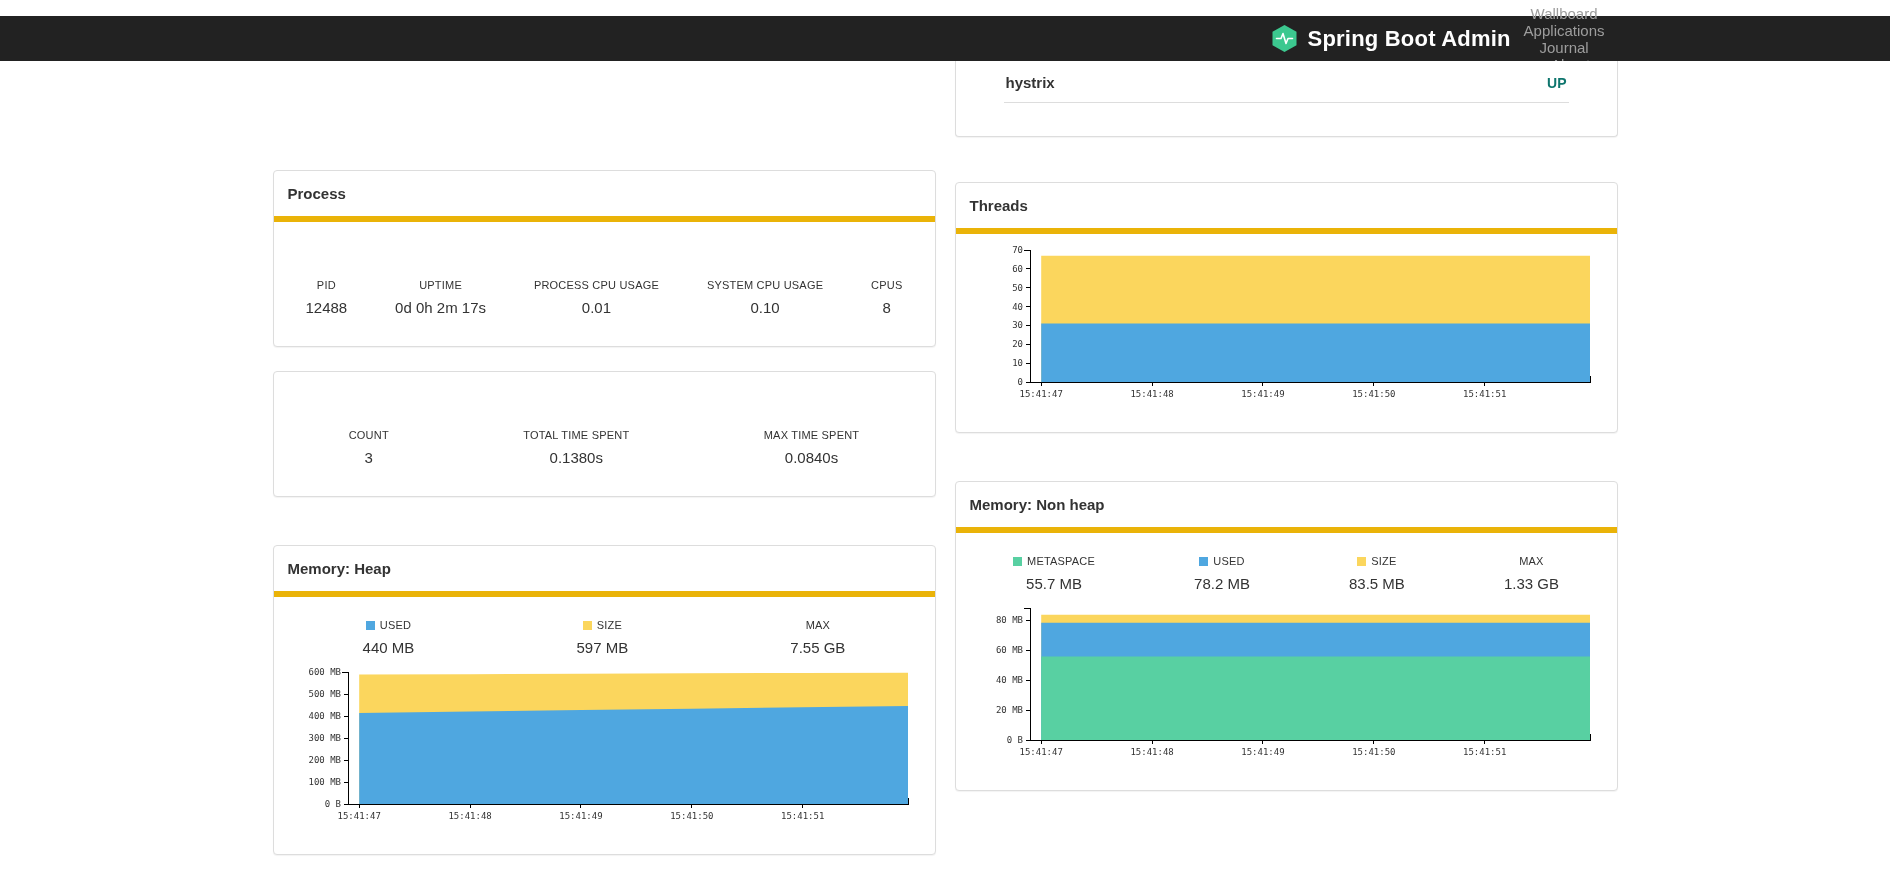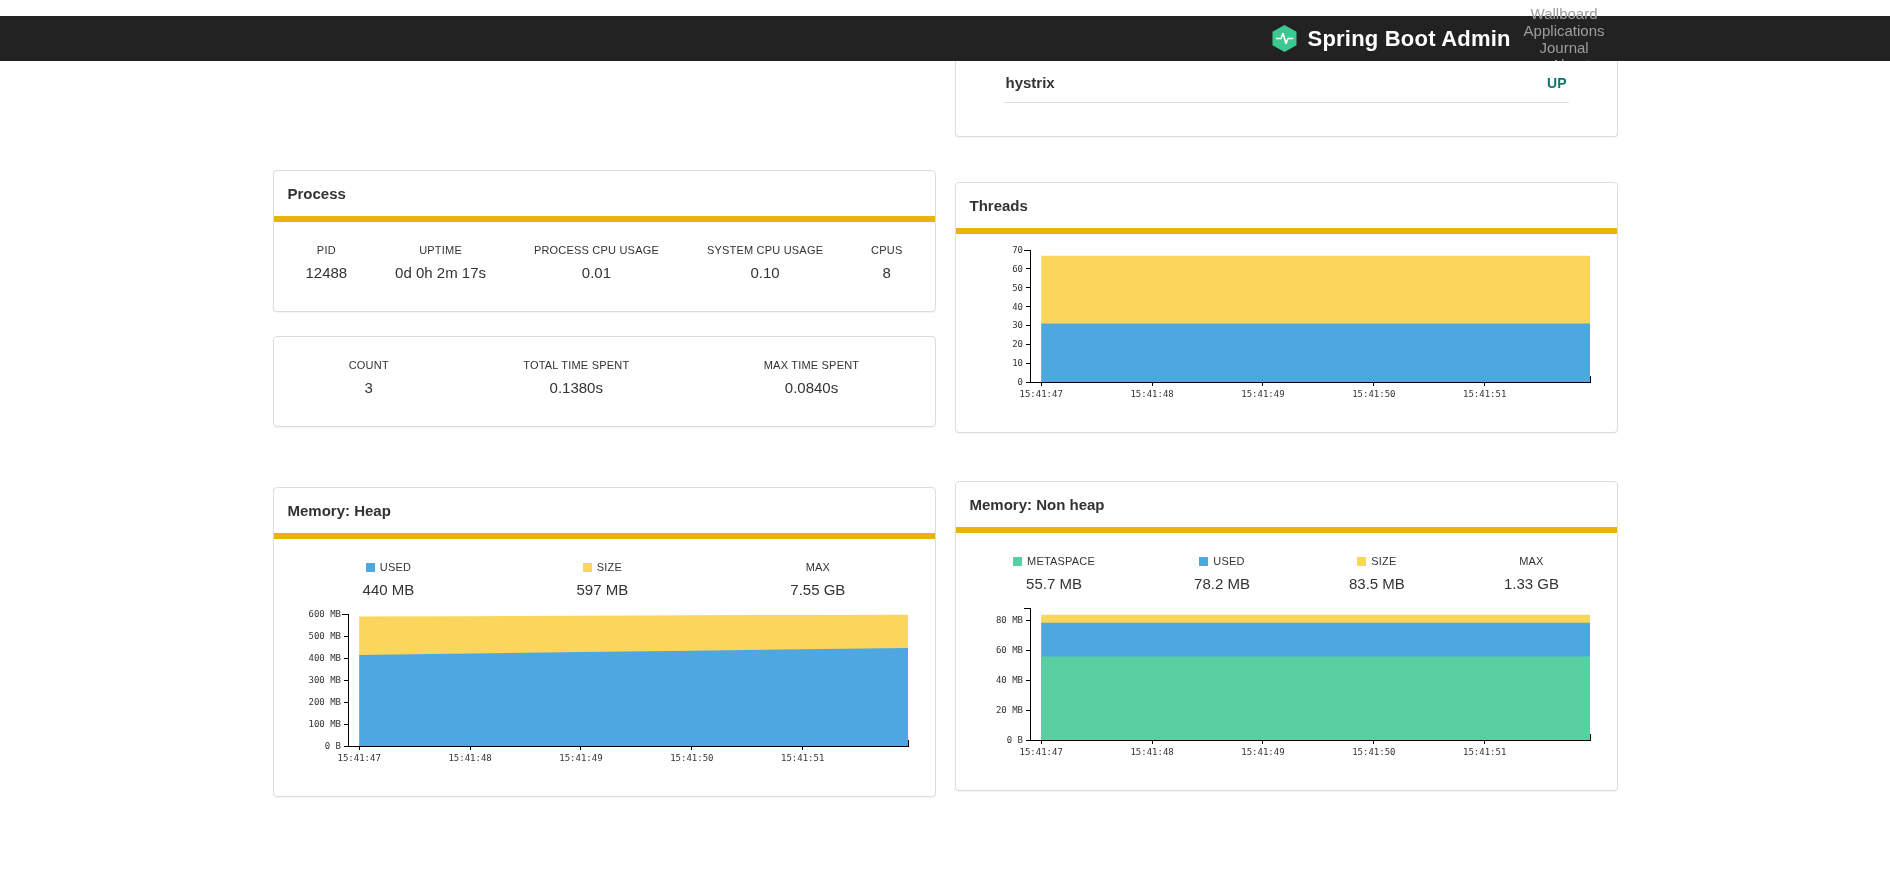--- a/index.html
+++ b/index.html
@@ -38,28 +38,28 @@
   .service-name { font-weight: bold; font-size: 15px; color: #333; }
   .service-status { font-weight: bold; font-size: 14px; }
 
   .card-header {
     padding: 14px 14px; border-bottom: 6px solid #eab308;
     font-size: 15px; font-weight: bold; color: #333;
   }
 
   .card.process  { margin-top: 109px; }
   .card.gc       { margin-top: 24px; }
-  .card.heap     { margin-top: 60px; }
+  .card.heap     { margin-top: 48px; }
   .card.threads  { margin-top: 45px; }
   .card.nonheap  { margin-top: 48px; }
 
   
   .stats { display: flex; justify-content: space-around; padding: 22px 8px 30px; }
   .stat  { text-align: center; }
-  .stat-label { font-size: 11px; color: #333; margin-bottom: 8px; letter-spacing: 0.2px; }
+  .stat-label { font-size: 11px; color: #333; margin-bottom: 8px; letter-spacing: 0.2px; margin-top: 35px; }
   .stat-value { font-size: 15px; color: #333; }
 
   .legend { display: flex; justify-content: space-around; padding: 22px 8px 0; }
   .legend-item { text-align: center; }
   .legend-head {
     display: flex; align-items: center; justify-content: center; gap: 5px;
     font-size: 11px; color: #333; margin-bottom: 8px; letter-spacing: 0.2px;
   }
   .swatch { width: 9px; height: 9px; display: inline-block; }
   .legend-value { font-size: 15px; color: #333; }

